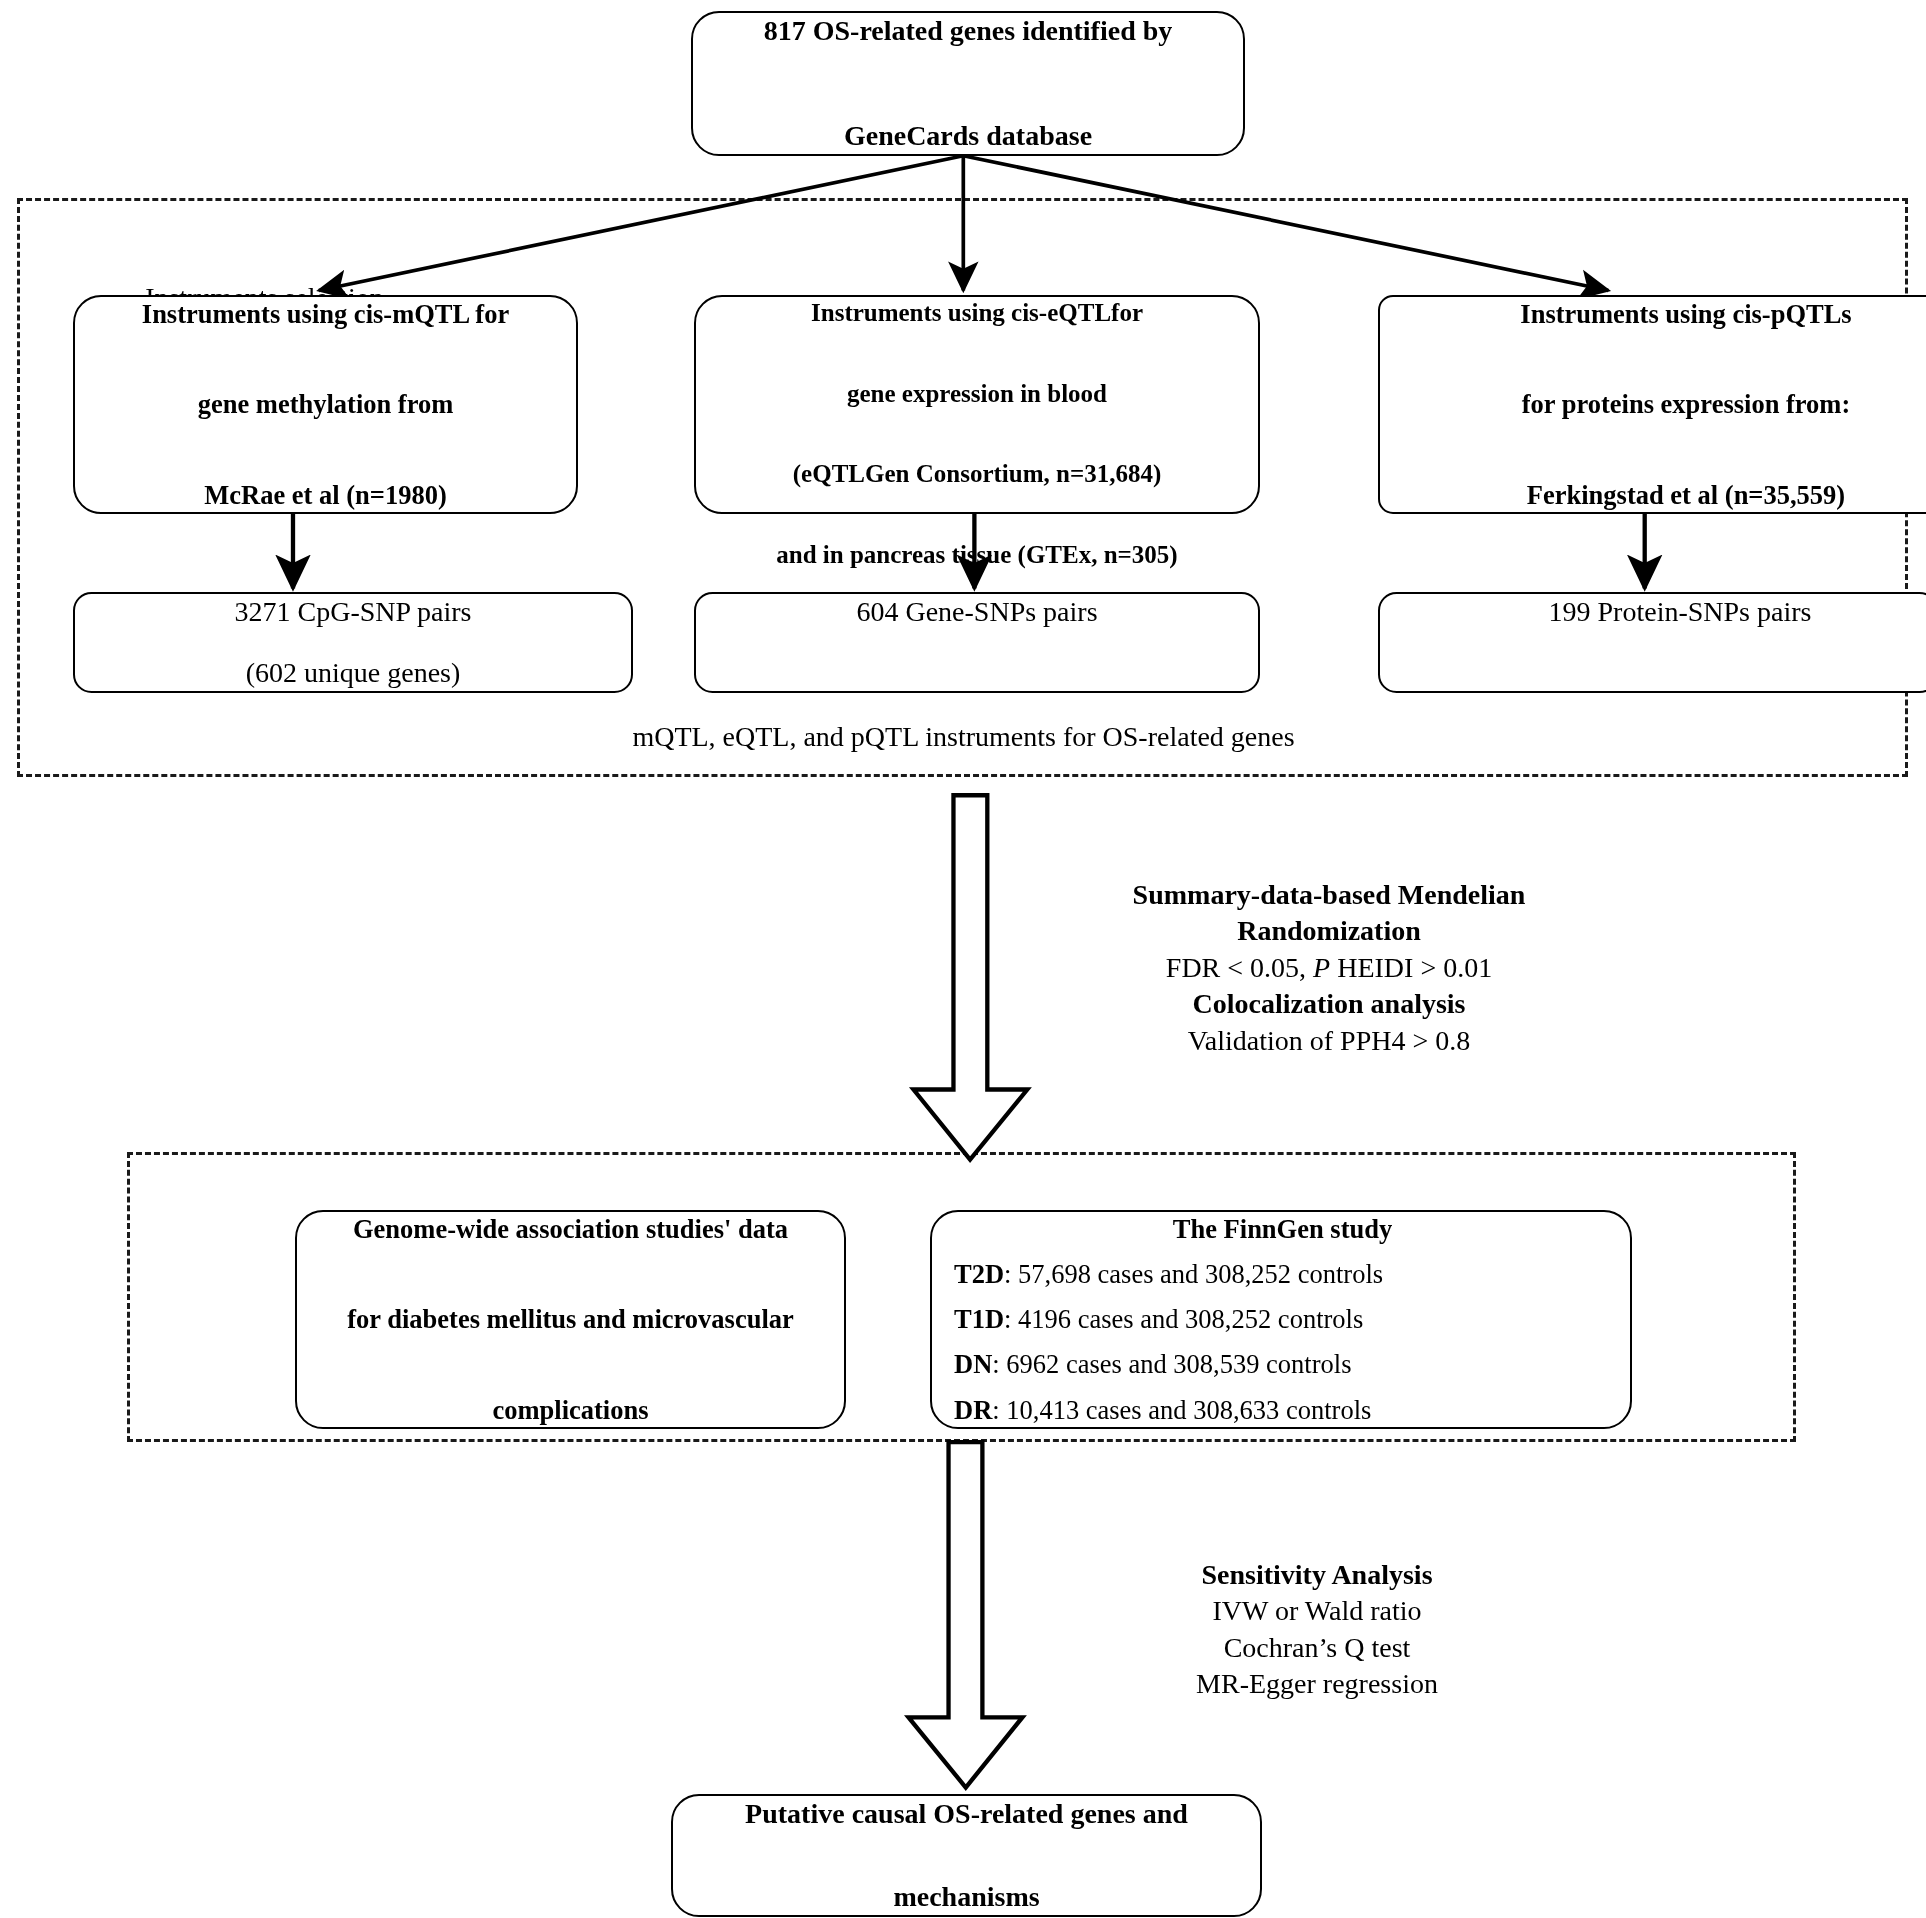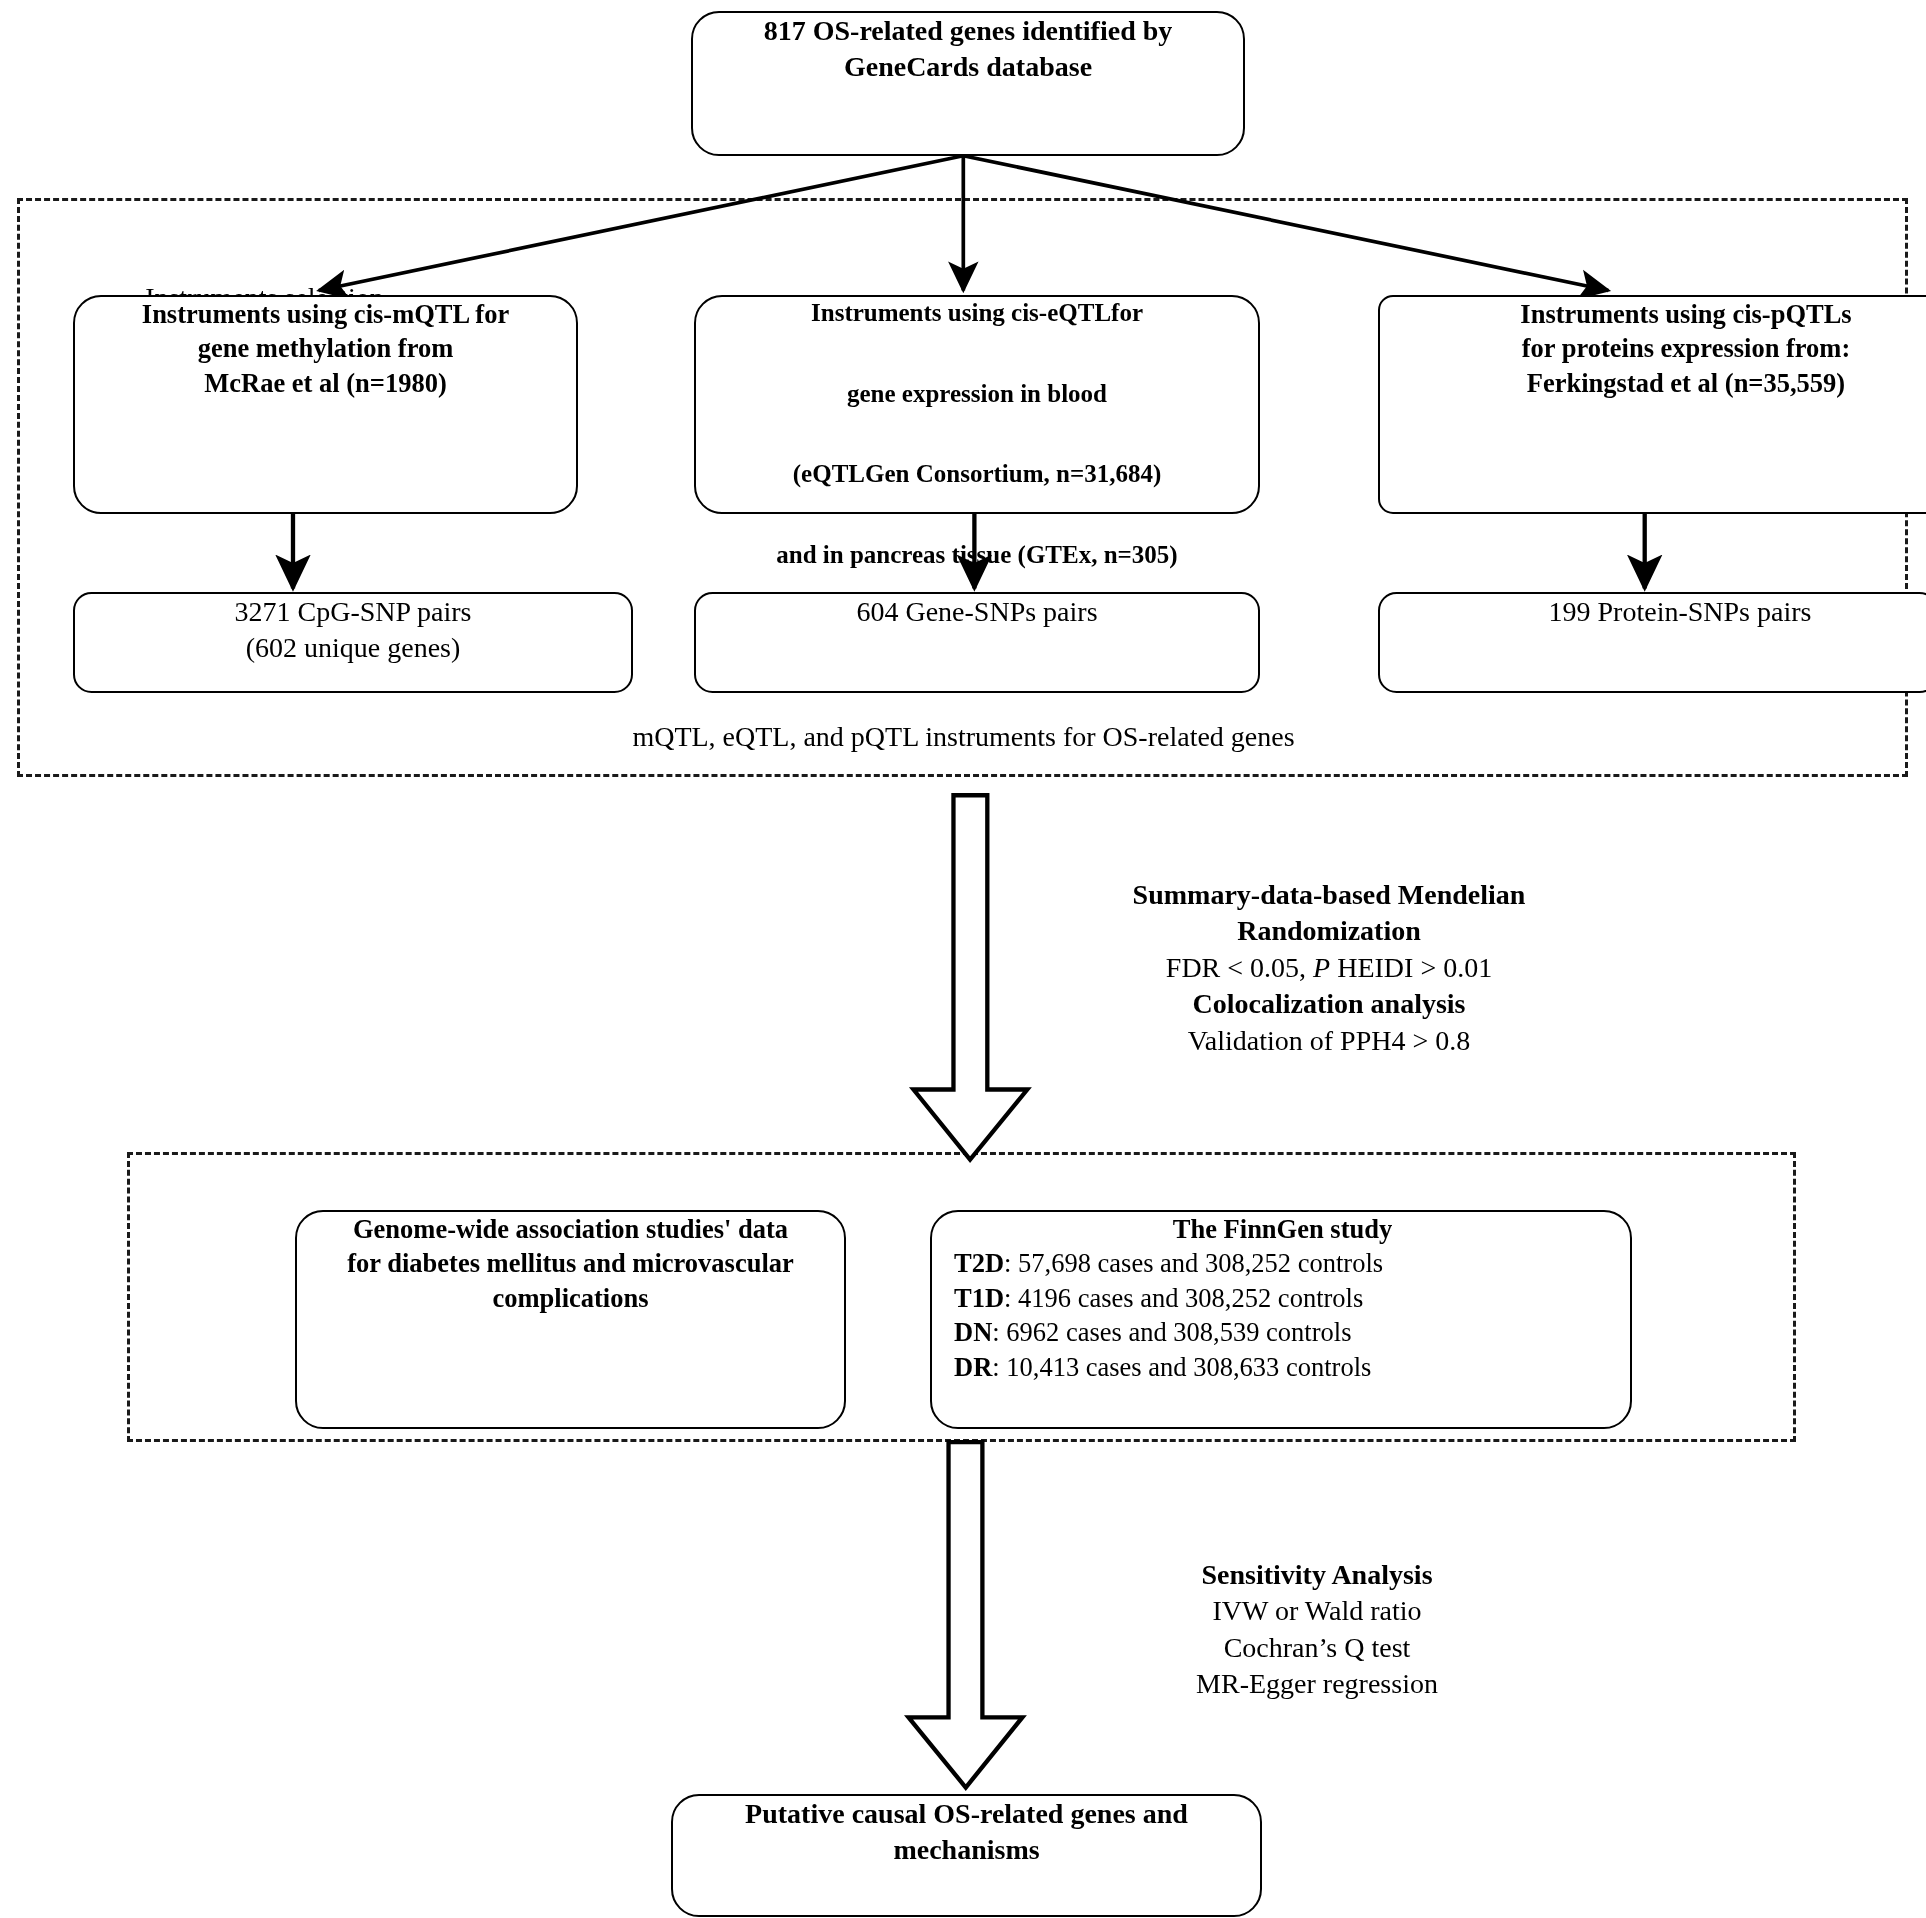--- a/index.html
+++ b/index.html
@@ -26,21 +26,21 @@
   }
   .node {
     position: absolute;
     box-sizing: border-box;
     border: 2.5px solid #000000;
     border-radius: 28px;
     background: #ffffff;
     display: flex;
     flex-direction: column;
     align-items: center;
-    justify-content: flex-start;
+    justify-content: space-between;
     text-align: center;
     color: #000000;
     line-height: 1.30;
   }
   .node.bold { font-weight: bold; }
   .node .ln { display: block; white-space: nowrap; }
   .free-text {
     position: absolute;
     color: #000000;
     text-align: center;

